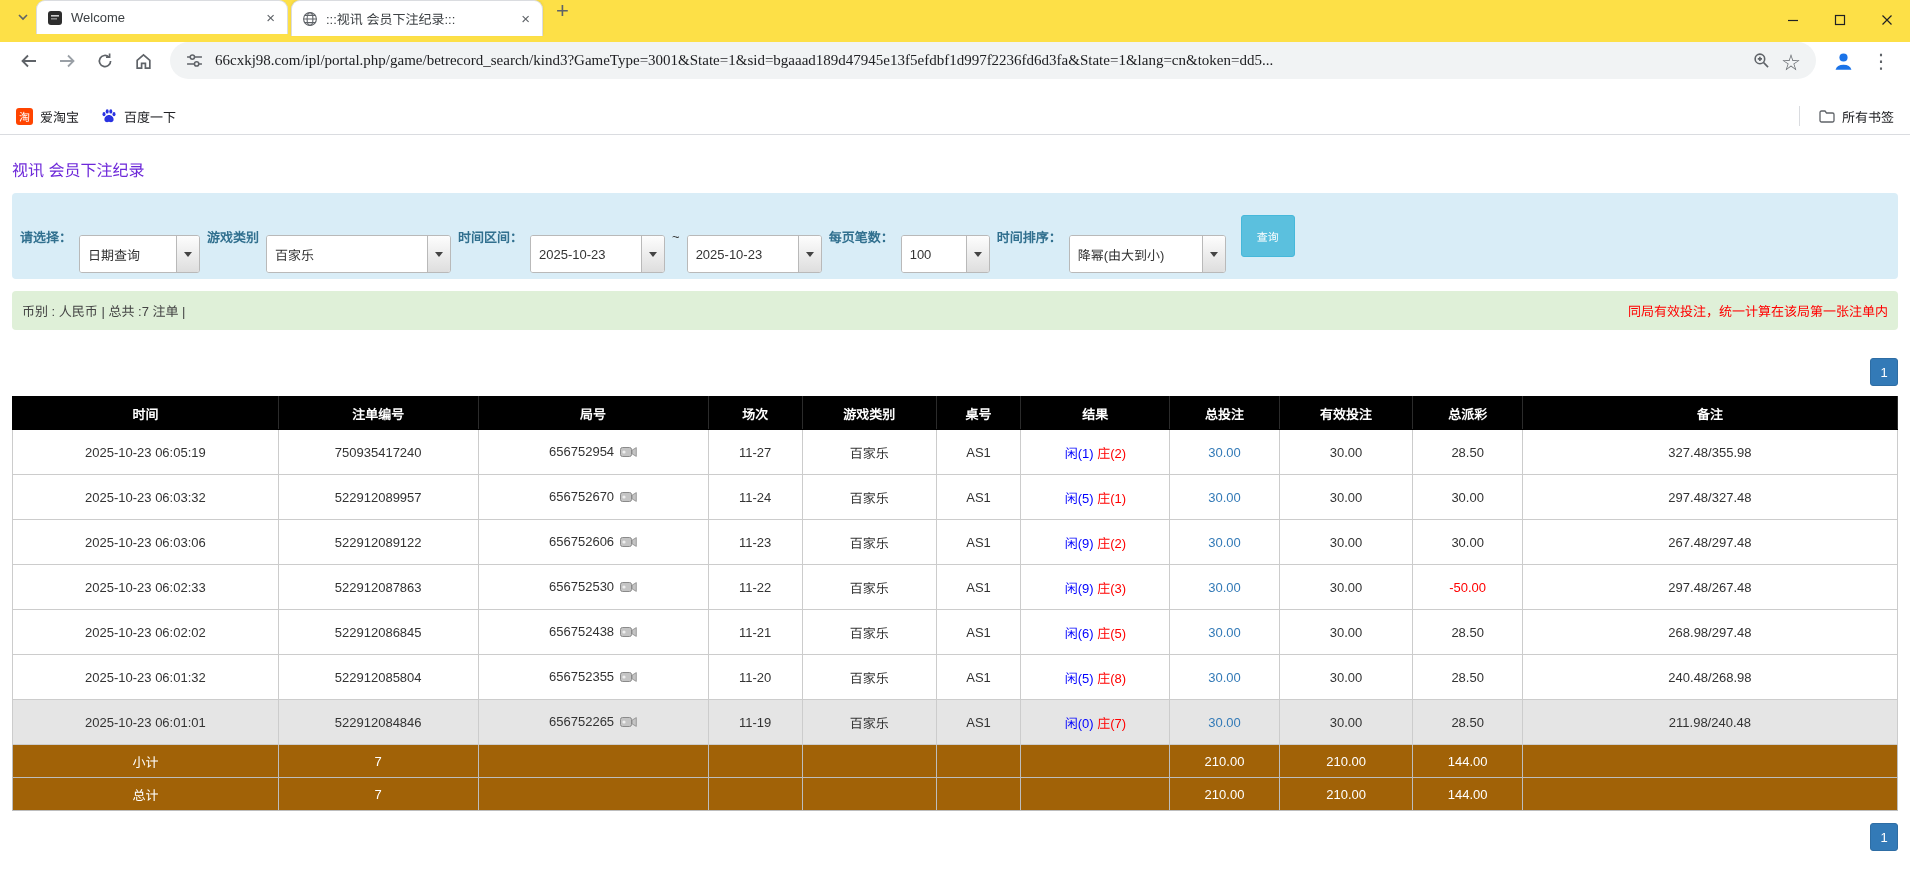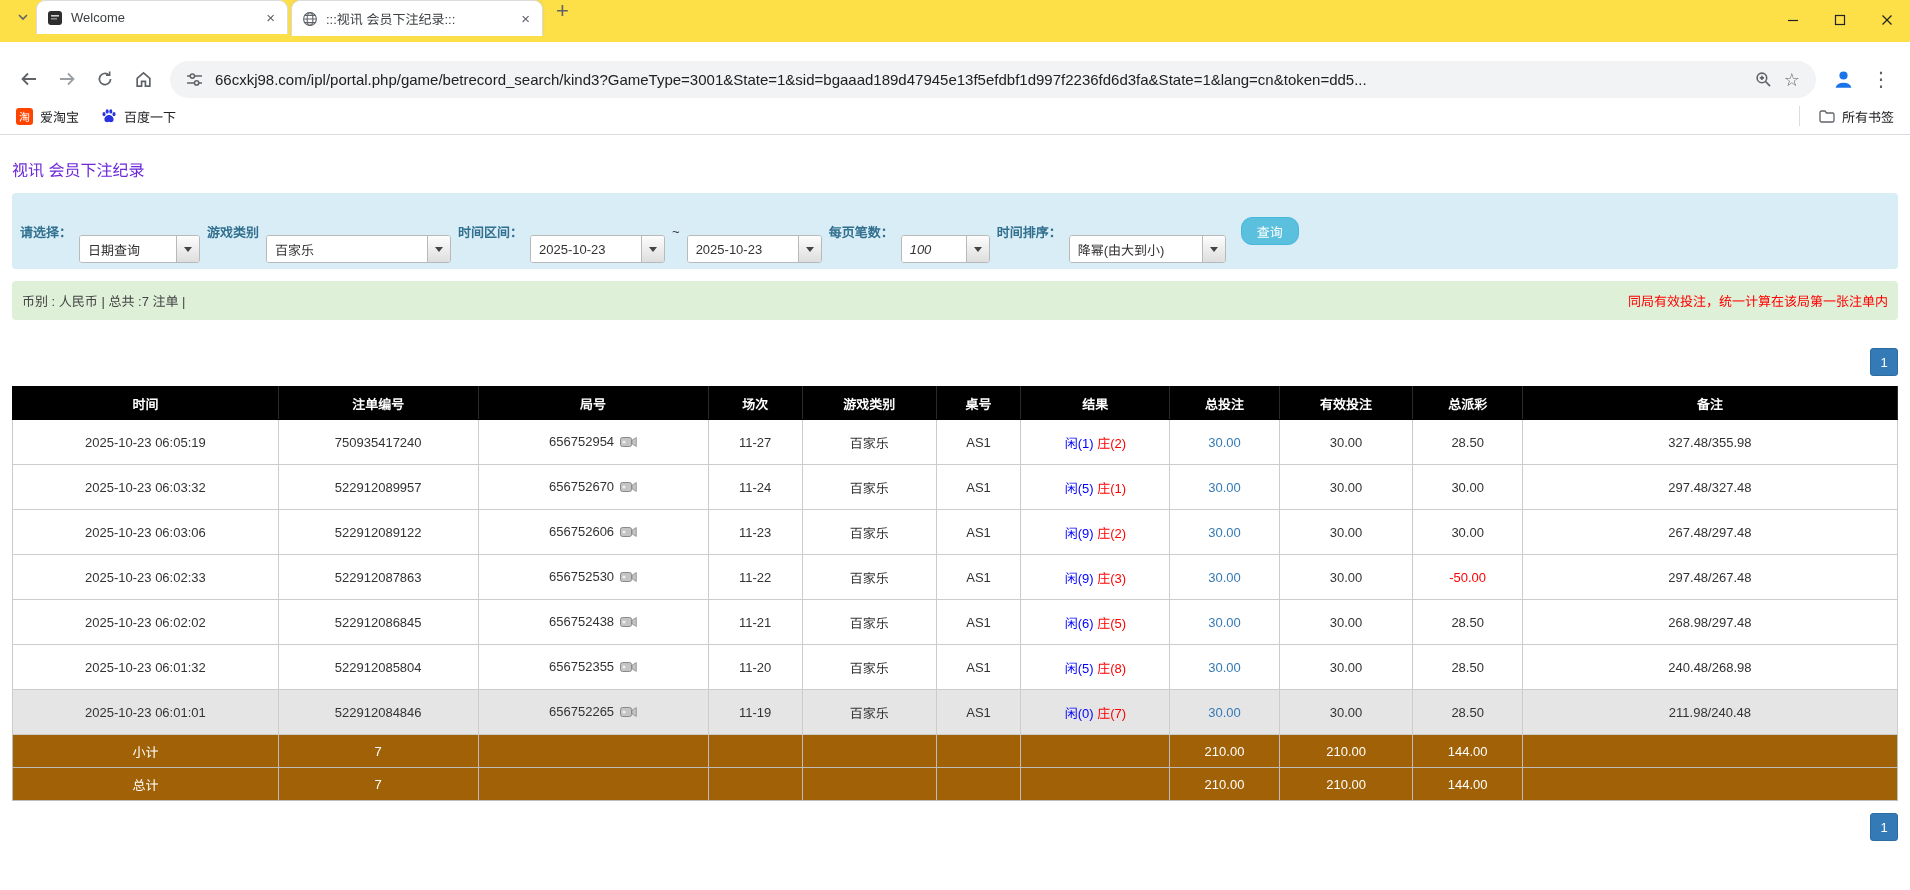--- a/index.html
+++ b/index.html
@@ -41,23 +41,24 @@
     font-size: 13px; color: #3c4043;
     white-space: nowrap; overflow: hidden; text-overflow: clip;
   }
   .tab-close { font-size: 15px; color: #5f6368; padding: 0 2px; cursor: pointer; }
   .new-tab { font-size: 22px; color: #5f6368; margin: 0 0 6px 10px; cursor: pointer; line-height: 22px; }
   .win-controls { position: absolute; top: 0; right: 0; height: 40px; display: flex; }
   .wc { width: 47px; height: 40px; display: flex; align-items: center; justify-content: center; cursor: pointer; }
 
   .nav-bar {
     height: 56px;
-    display: flex; align-items: flex-end;
+    display: flex; align-items: flex-start;
     padding: 0 10px;
     background: #fff;
+    font-family: Liberation Serif, serif;
   }
   .nav-btn {
     width: 38px; height: 38px; flex: none;
     display: flex; align-items: center; justify-content: center;
     border-radius: 50%; color: #5f6368; font-size: 19px; cursor: pointer;
   }
   .omnibox {
     flex: 1; min-width: 0;
     height: 37px;
     background: #f1f3f4;
@@ -104,58 +105,58 @@
     padding: 6px 8px;
     display: flex; align-items: center; gap: 7px;
     font-size: 13px;
   }
   .filter-label { color: #31708f; font-weight: 700; white-space: nowrap; }
   .combobox {
     display: flex; align-items: stretch;
     background: #fff;
     border: 1px solid #b9b9b9;
     border-radius: 3px;
-    height: 28px;
+    height: 38px;
     overflow: hidden;
     margin-top: 36px;
   }
   .cb-input {
     border: none; outline: none;
     padding: 0 8px;
     font-size: 13px; color: #333;
     font-family: inherit;
     background: #fff;
   }
   .w-query { width: 96px; }
   .w-game  { width: 160px; }
   .w-date  { width: 110px; }
-  .w-size  { width: 64px; font-style: italic; }
+  .w-size  { width: 64px; }
   .w-sort  { width: 132px; }
   .cb-btn {
     width: 23px;
     border-left: 1px solid #b9b9b9;
     background: linear-gradient(#fdfdfd, #dedede);
     display: flex; align-items: center; justify-content: center;
     cursor: pointer;
   }
   .caret {
     width: 0; height: 0;
     border-left: 4px solid transparent;
     border-right: 4px solid transparent;
     border-top: 5px solid #444;
   }
   .tilde { color: #333; }
   .search-btn {
     margin-left: 8px;
     background: #5bc0de;
     border: 1px solid #46b8da;
     color: #fff;
-    font-size: 13px; font-family: inherit;
-    height: 28px; padding: 0 15px;
-    border-radius: 11px;
+    font-size: 11px; font-family: inherit;
+    height: 42px; padding: 0 15px;
+    border-radius: 3px;
     cursor: pointer;
   }
 
   .info-bar {
     margin: 12px 12px 0;
     background: #dff0d8;
     border-radius: 4px;
     padding: 10px 10px;
     display: flex; justify-content: space-between; align-items: center;
     font-size: 13px;

